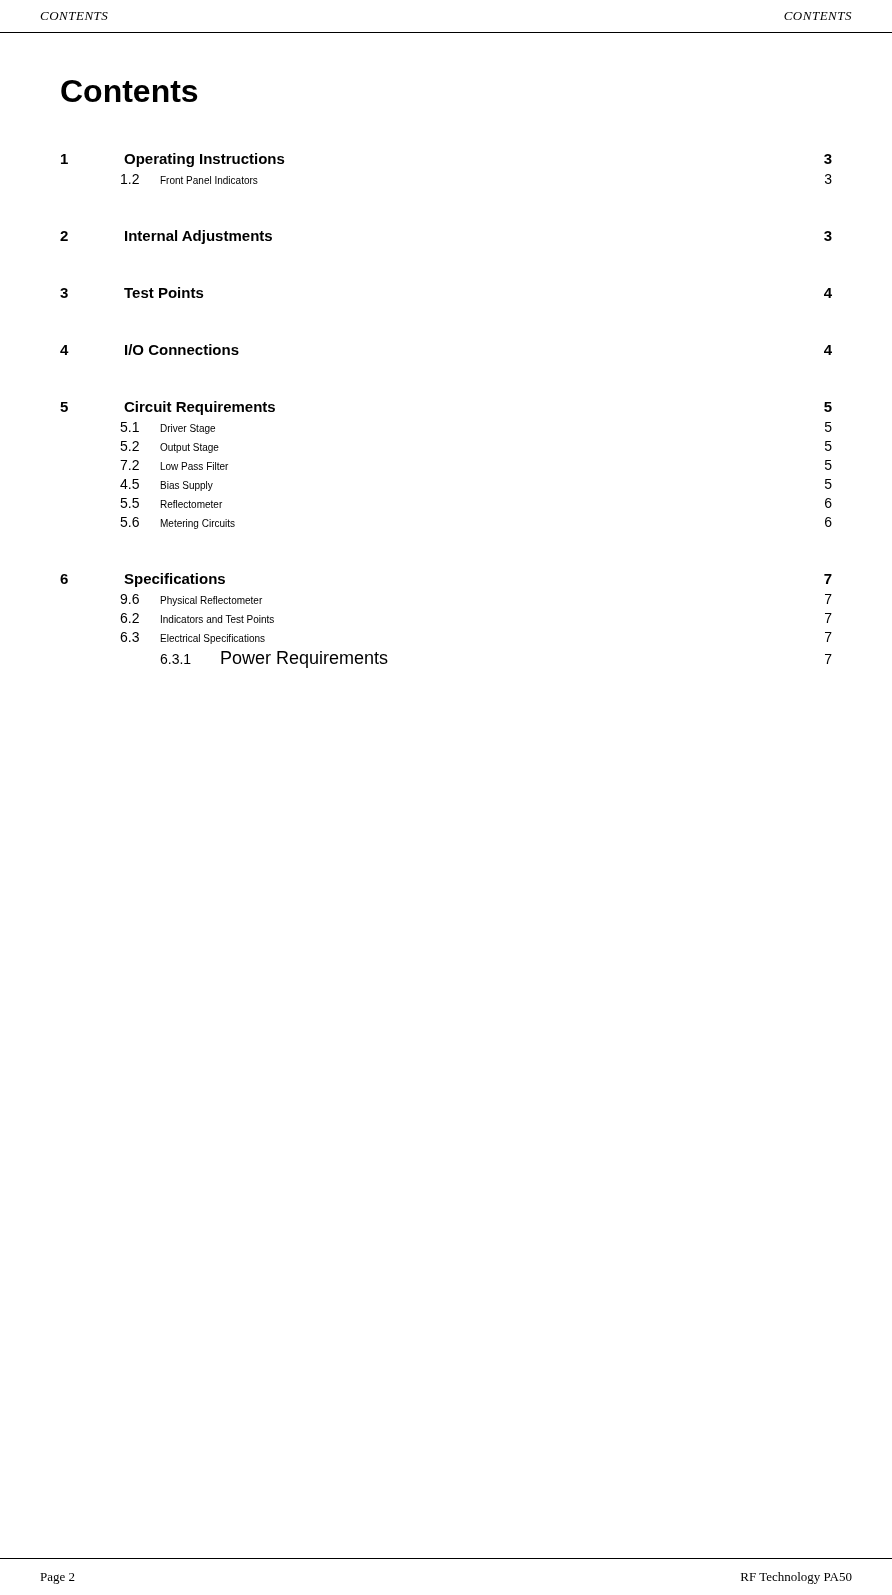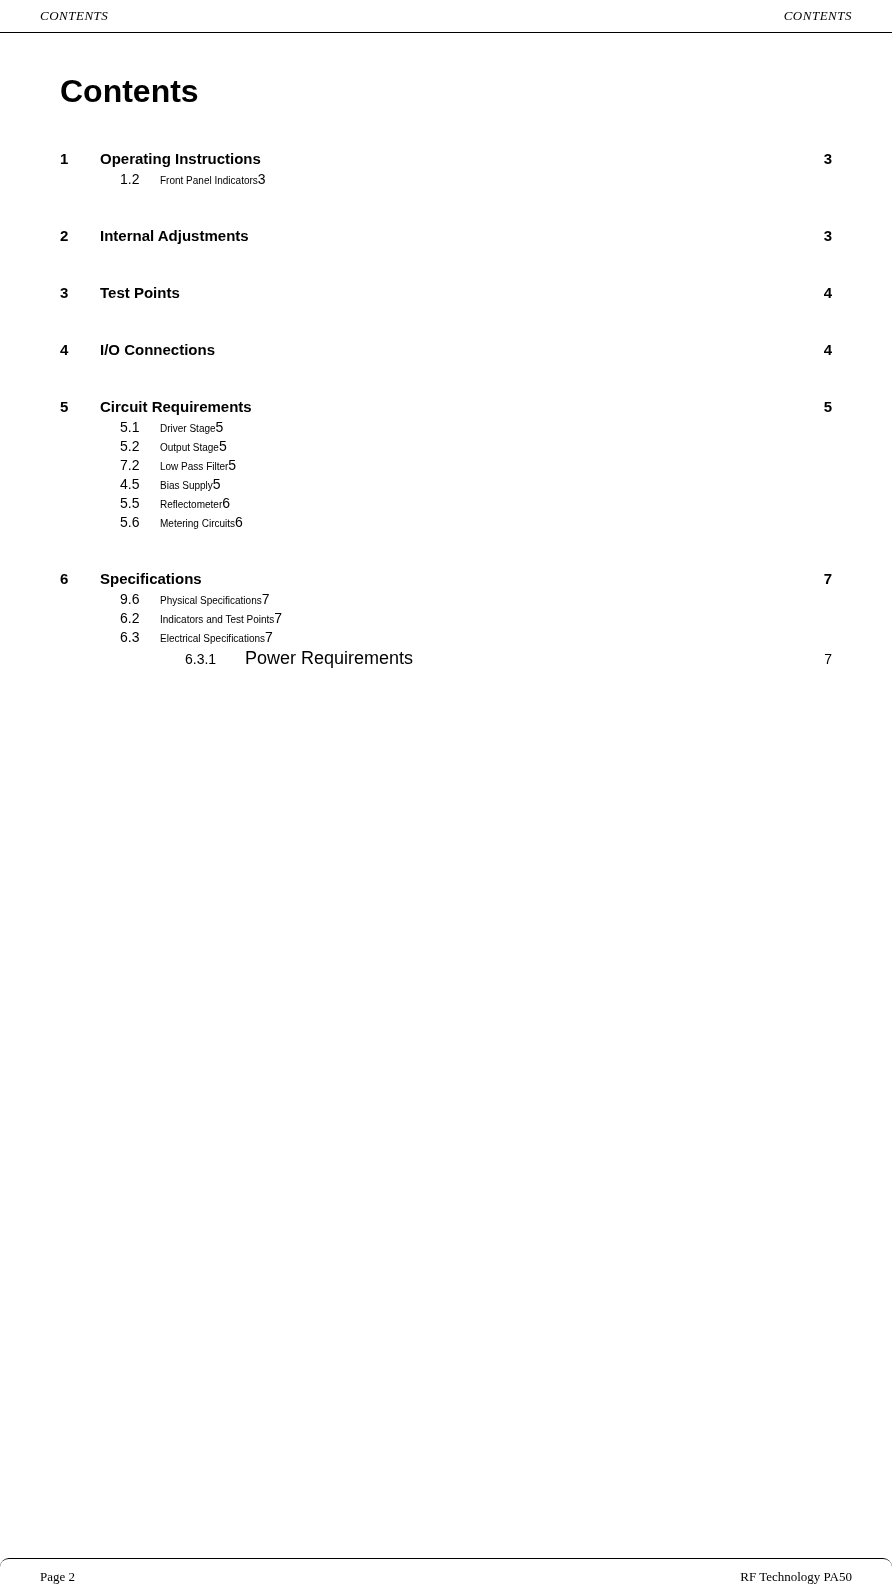--- a/index.html
+++ b/index.html
@@ -64,30 +64,32 @@
       font-size: 15px;
       font-weight: bold;
       min-width: 40px;
       font-family: Arial, Helvetica, sans-serif;
     }
 
     .toc-label {
       font-size: 15px;
       font-weight: bold;
       font-family: Arial, Helvetica, sans-serif;
+      margin-left: 24px;
     }
 
     .toc-page {
       font-size: 15px;
       font-weight: bold;
       font-family: Arial, Helvetica, sans-serif;
     }
 
     .toc-sub-entry {
       display: flex;
+      justify-content: space-between;
       align-items: baseline;
       margin-bottom: 3px;
       padding-left: 60px;
     }
 
     .toc-sub-entry-left {
       display: flex;
       align-items: baseline;
       gap: 0;
     }
@@ -115,21 +117,20 @@
       display: flex;
       justify-content: space-between;
       align-items: baseline;
       margin-bottom: 3px;
       padding-left: 100px;
     }
 
     .toc-subsub-entry-left {
       display: flex;
       align-items: baseline;
-      margin-left: 25px;
     }
 
     .toc-subsub-number {
       font-size: 14px;
       min-width: 60px;
       font-family: Arial, Helvetica, sans-serif;
     }
 
     .toc-subsub-label {
       font-size: 18px;
@@ -148,21 +149,20 @@
     .page-footer {
       position: absolute;
       bottom: 0;
       left: 0;
       right: 0;
       display: flex;
       justify-content: space-between;
       padding: 10px 40px;
       border-top: 1px solid #000;
       font-size: 13px;
-      border-radius: 9px;
     }
   </style>
 </head>
 <body>
 
 <div class="page-header">
   <span class="header-left">CONTENTS</span>
   <span class="header-right">CONTENTS</span>
 </div>
 
@@ -282,21 +282,21 @@
     <div class="toc-entry">
       <div class="toc-entry-left">
         <span class="toc-number">6</span>
         <span class="toc-label">Specifications</span>
       </div>
       <span class="toc-page">7</span>
     </div>
     <div class="toc-sub-entry">
       <div class="toc-sub-entry-left">
         <span class="toc-sub-number">9.6</span>
-        <span class="toc-sub-label">Physical Specifications</span>
+        <span class="toc-sub-label">Physical Reflectometer</span>
       </div>
       <span class="toc-sub-page">7</span>
     </div>
     <div class="toc-sub-entry">
       <div class="toc-sub-entry-left">
         <span class="toc-sub-number">6.2</span>
         <span class="toc-sub-label">Indicators and Test Points</span>
       </div>
       <span class="toc-sub-page">7</span>
     </div>

